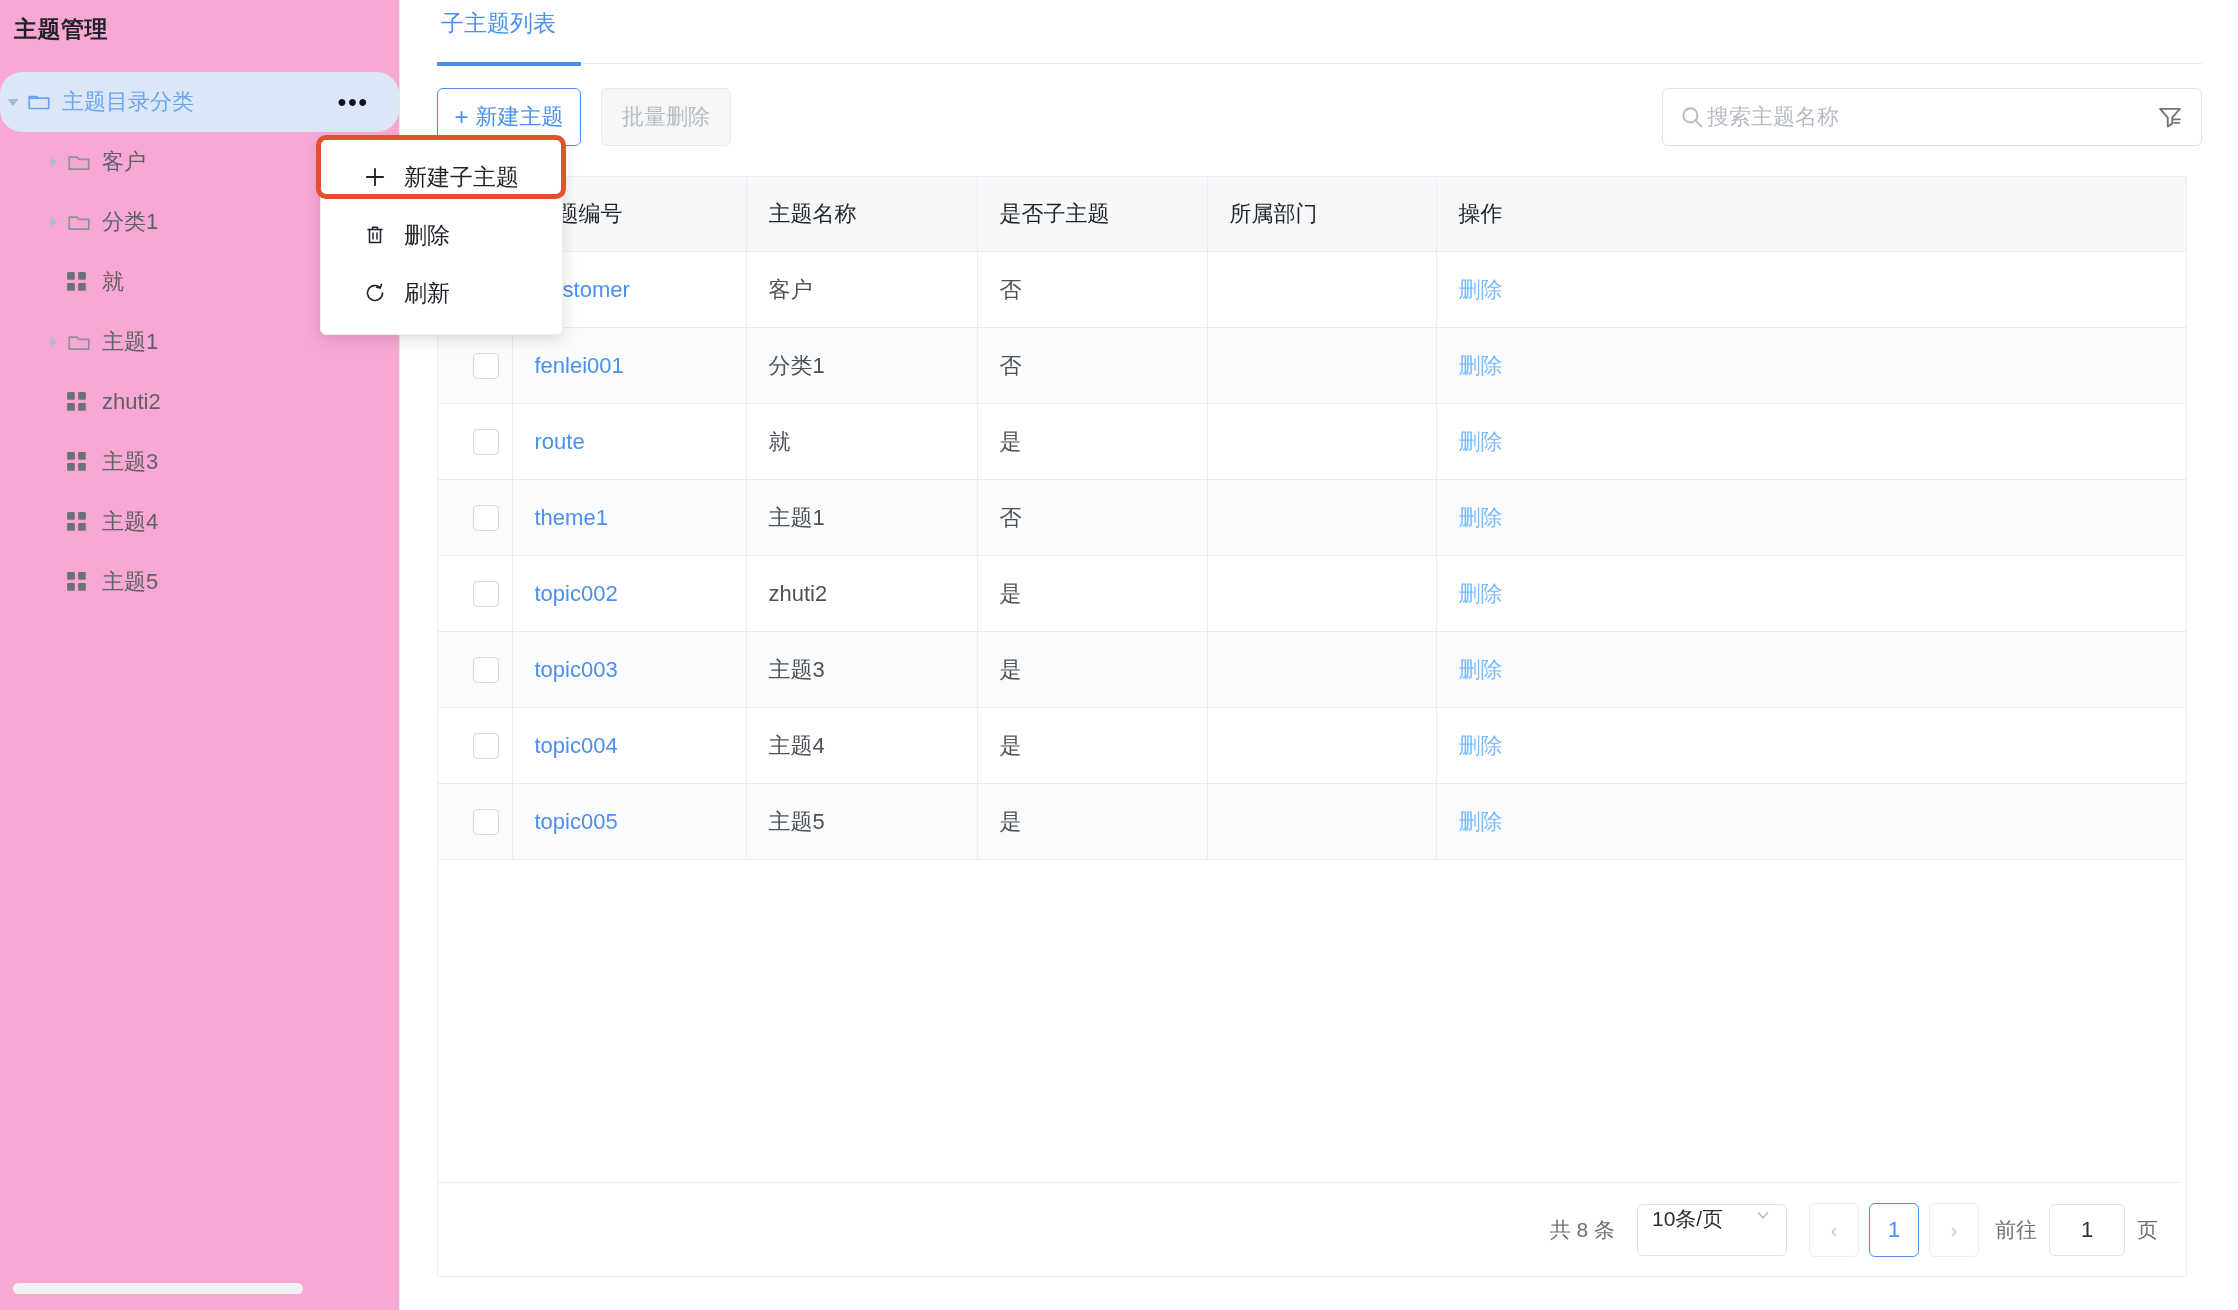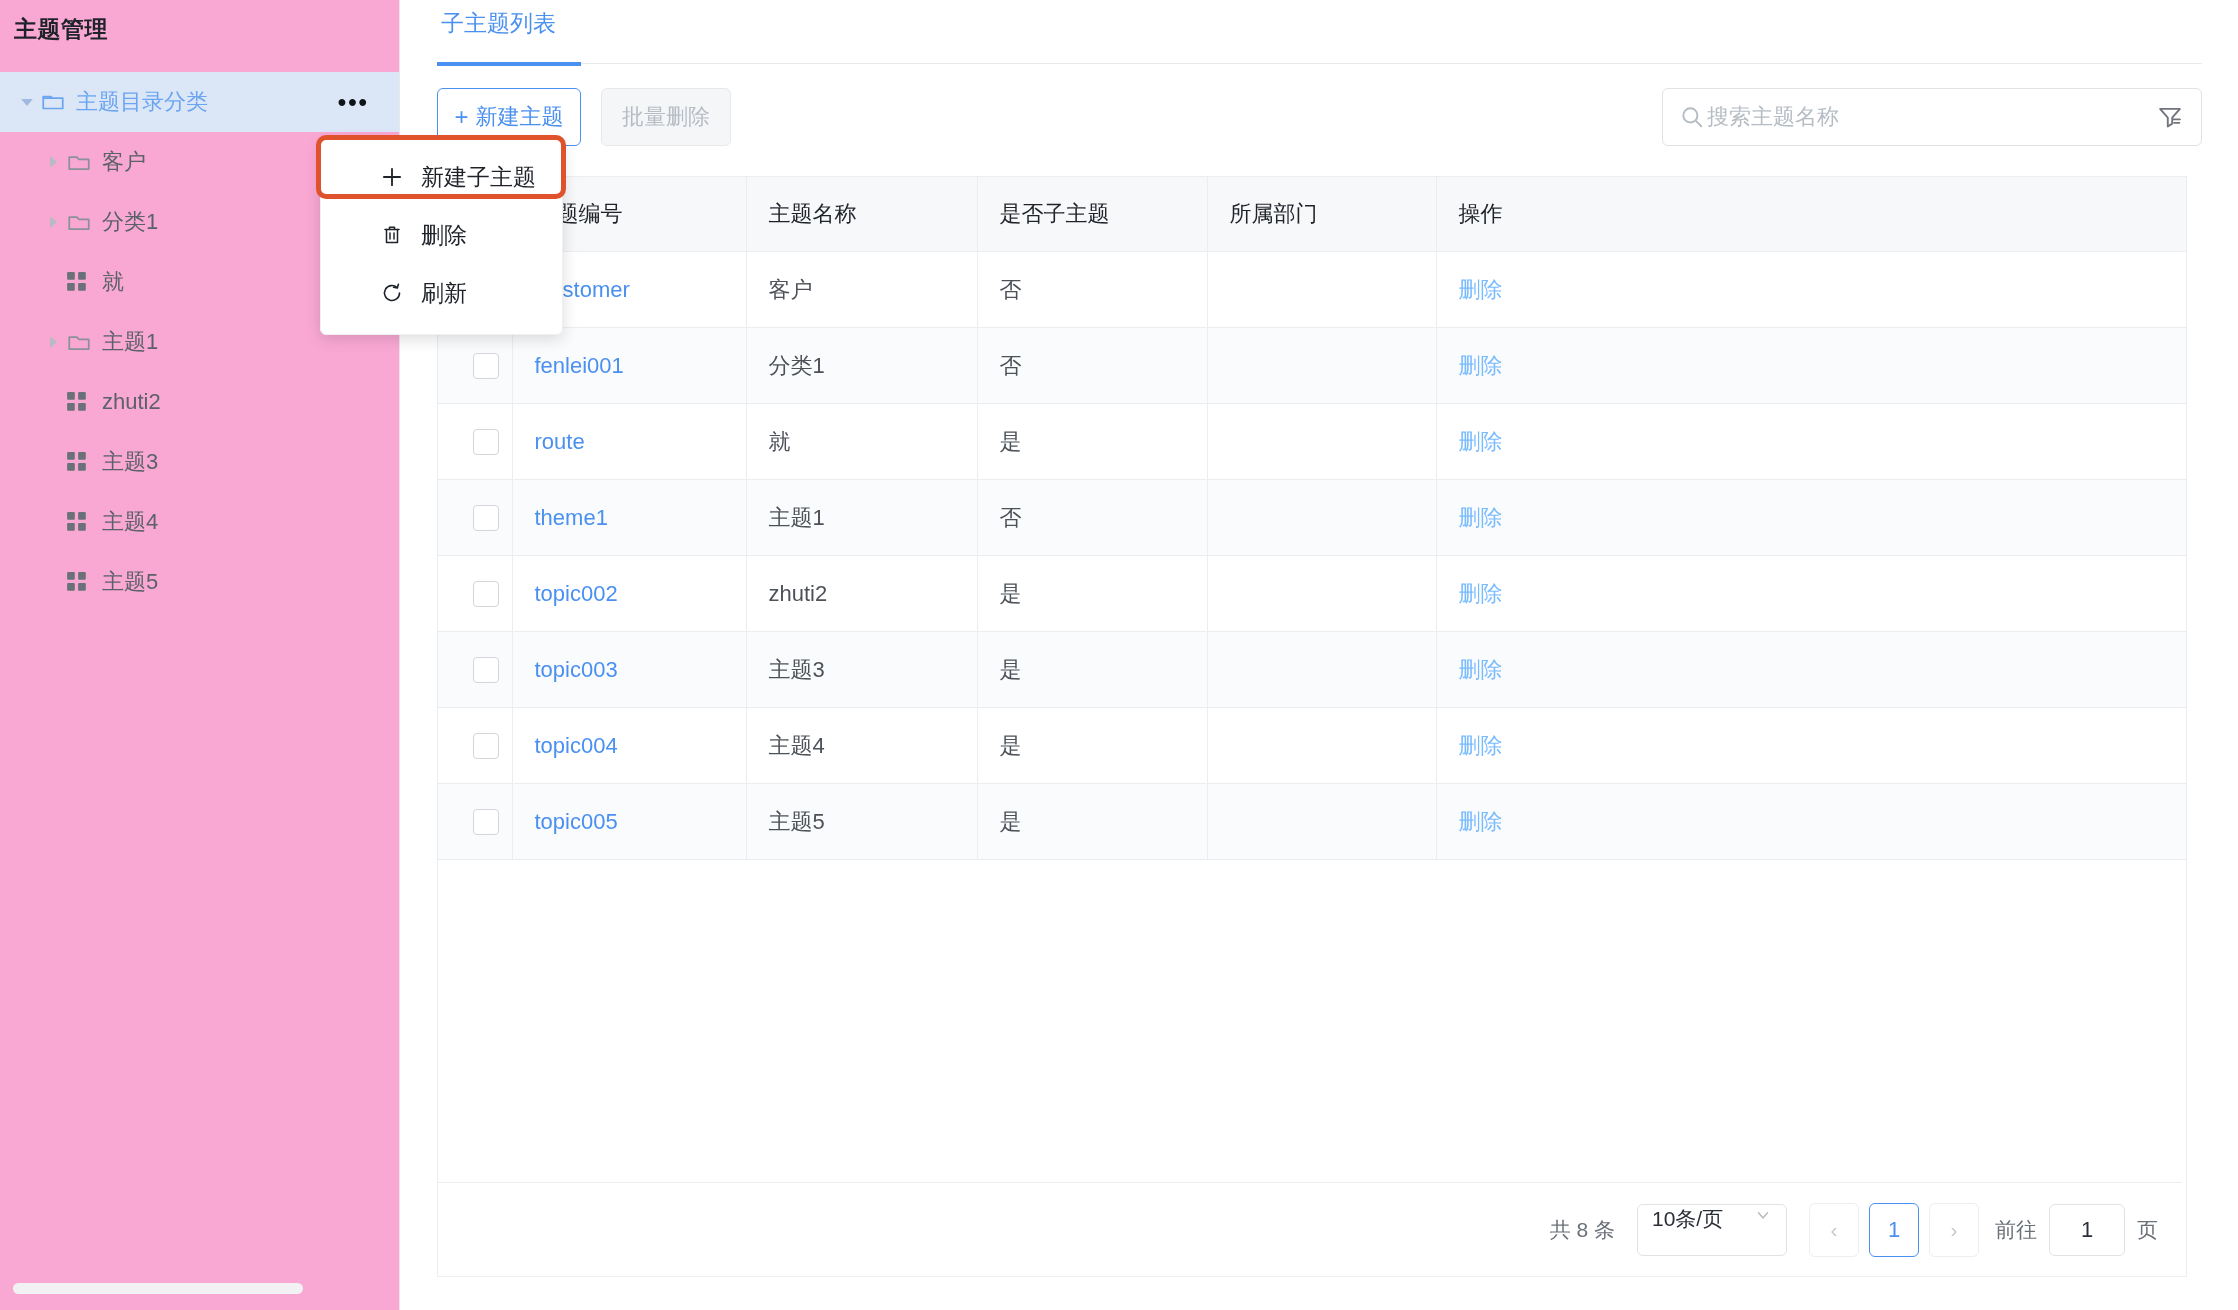--- a/index.html
+++ b/index.html
@@ -135,37 +135,37 @@
   }
   .pg-jump-suffix{margin-left:12px;color:#6b7178;}
 
   
   .ctx{
     position:absolute;left:320px;top:139px;width:243px;background:#fff;border-radius:6px;
     box-shadow:0 4px 16px rgba(0,0,0,.14);border:1px solid #f0f0f0;z-index:40;padding:8px 0 12px 0;
     box-sizing:border-box;
   }
   .ctx-item{
-    height:58px;display:flex;align-items:center;padding-left:56px;font-size:23px;color:#1f2329;cursor:pointer;
+    height:58px;display:flex;align-items:center;padding-left:39px;font-size:23px;color:#1f2329;cursor:pointer;
   }
   .ctx-item .ci{width:30px;flex:0 0 30px;display:flex;align-items:center;justify-content:center;margin-right:14px;}
   .ctx-hl{
     position:absolute;left:316px;top:135px;width:250px;height:64px;border:5px solid #e0522c;
     border-radius:10px;box-sizing:border-box;z-index:45;pointer-events:none;
   }
 </style>
 </head>
 <body>
 
 <div class="app">
 
   <div class="sidebar">
     <div class="sidebar-title">主题管理</div>
     <div class="tree" id="tree">
-        <div class="tree-node selected" style="padding-left: 14px;">
+        <div class="tree-node selected" style=" border-radius: 22px;">
           <span class="caret">
             <svg width="14" height="14" viewBox="0 0 12 12" fill="#9fb9e0">
               <polygon points="1,3.5 11,3.5 6,9.5"></polygon>
             </svg>
           </span>
           <span class="nicon">
             <svg width="26" height="26" viewBox="0 0 24 24" fill="none" stroke="#6ba4f0" stroke-width="1.6" stroke-linejoin="round">
               <path d="M3 8.5h18v9.5H3z"></path>
               <path d="M3 8.5V7h7l1.6 1.5"></path>
             </svg>

